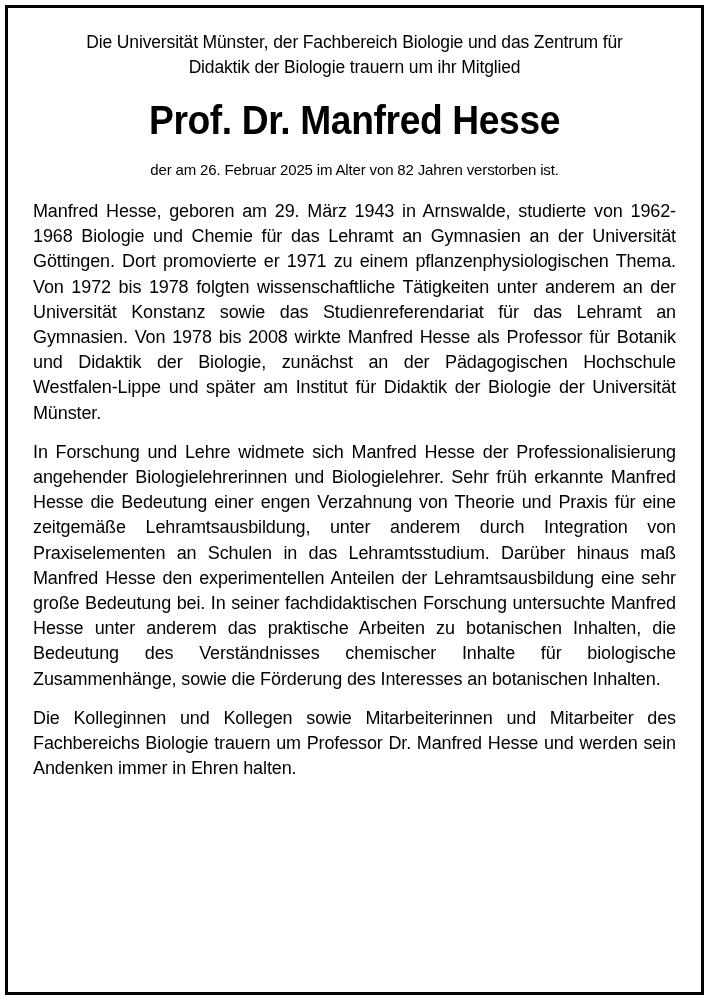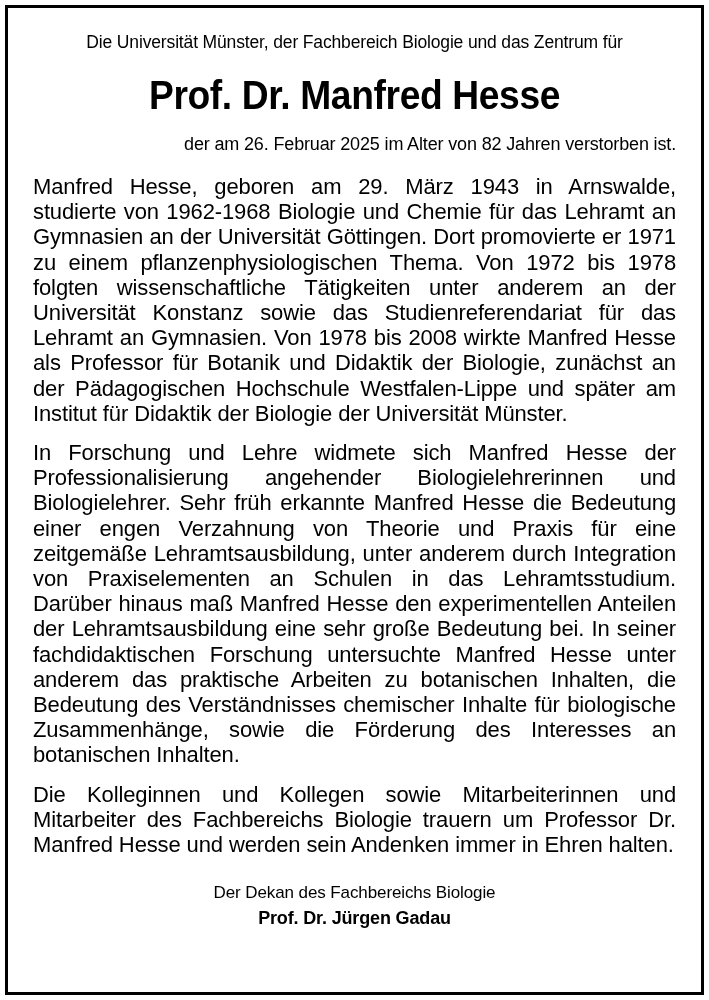--- a/index.html
+++ b/index.html
@@ -54,35 +54,35 @@
     font-weight: bold;
     line-height: 47px;
     letter-spacing: -0.4px;
     margin: 17px 0 0 0;
     transform: scaleX(0.93);
     transform-origin: center center;
     white-space: nowrap;
   }
 
   .death-line {
-    text-align: right;
-    font-size: 18px;
+    text-align: center;
+    font-size: 15px;
     line-height: 25px;
     letter-spacing: -0.15px;
     margin: 13px 0 0 0;
   }
 
   
   .body-text {
     margin-top: 17px;
   }
   .para {
     text-align: justify;
     text-justify: inter-word;
-    font-size: 22px;
+    font-size: 18px;
     line-height: 25.2px;
     letter-spacing: -0.12px;
     margin: 0 0 14px 0;
     hyphens: none;
   }
   .para:last-child { margin-bottom: 0; }
 
   
   .signatures {
     margin-top: 23px;
@@ -105,33 +105,30 @@
   }
 </style>
 </head>
 <body>
 
 <div class="notice-frame">
   <div class="notice-inner">
 
     <div class="intro">
       <span class="intro-line">Die Universität Münster, der Fachbereich Biologie und das Zentrum für</span>
+      <span class="intro-line">Didaktik der Biologie trauern um ihr Mitglied</span>
     </div>
 
     <div class="deceased-name">Prof. Dr. Manfred Hesse</div>
 
     <div class="death-line">der am 26. Februar 2025 im Alter von 82 Jahren verstorben ist.</div>
 
     <div class="body-text">
       <p class="para">Manfred Hesse, geboren am 29. März 1943 in Arnswalde, studierte von 1962-1968 Biologie und Chemie für das Lehramt an Gymnasien an der Universität Göttingen. Dort promovierte er 1971 zu einem pflanzenphysiologischen Thema. Von 1972 bis 1978 folgten wissenschaftliche Tätigkeiten unter anderem an der Universität Konstanz sowie das Studienreferendariat für das Lehramt an Gymnasien. Von 1978 bis 2008 wirkte Manfred Hesse als Professor für Botanik und Didaktik der Biologie, zunächst an der Pädagogischen Hochschule Westfalen-Lippe und später am Institut für Didaktik der Biologie der Universität Münster.</p>
       <p class="para">In Forschung und Lehre widmete sich Manfred Hesse der Professionalisierung angehender Biologielehrerinnen und Biologielehrer. Sehr früh erkannte Manfred Hesse die Bedeutung einer engen Verzahnung von Theorie und Praxis für eine zeitgemäße Lehramtsausbildung, unter anderem durch Integration von Praxiselementen an Schulen in das Lehramtsstudium. Darüber hinaus maß Manfred Hesse den experimentellen Anteilen der Lehramtsausbildung eine sehr große Bedeutung bei. In seiner fachdidaktischen Forschung untersuchte Manfred Hesse unter anderem das praktische Arbeiten zu botanischen Inhalten, die Bedeutung des Verständnisses chemischer Inhalte für biologische Zusammenhänge, sowie die Förderung des Interesses an botanischen Inhalten.</p>
       <p class="para">Die Kolleginnen und Kollegen sowie Mitarbeiterinnen und Mitarbeiter des Fachbereichs Biologie trauern um Professor Dr. Manfred Hesse und werden sein Andenken immer in Ehren halten.</p>
     </div>
 
     <div class="signatures">
-      <div class="sig-group">
-        <div class="sig-role">Der Dekan des Fachbereichs Biologie</div>
-        <div class="sig-person">Prof. Dr. Jürgen Gadau</div>
-      </div>
     </div>
 
   </div>
 </div>
 
 </body></html>

